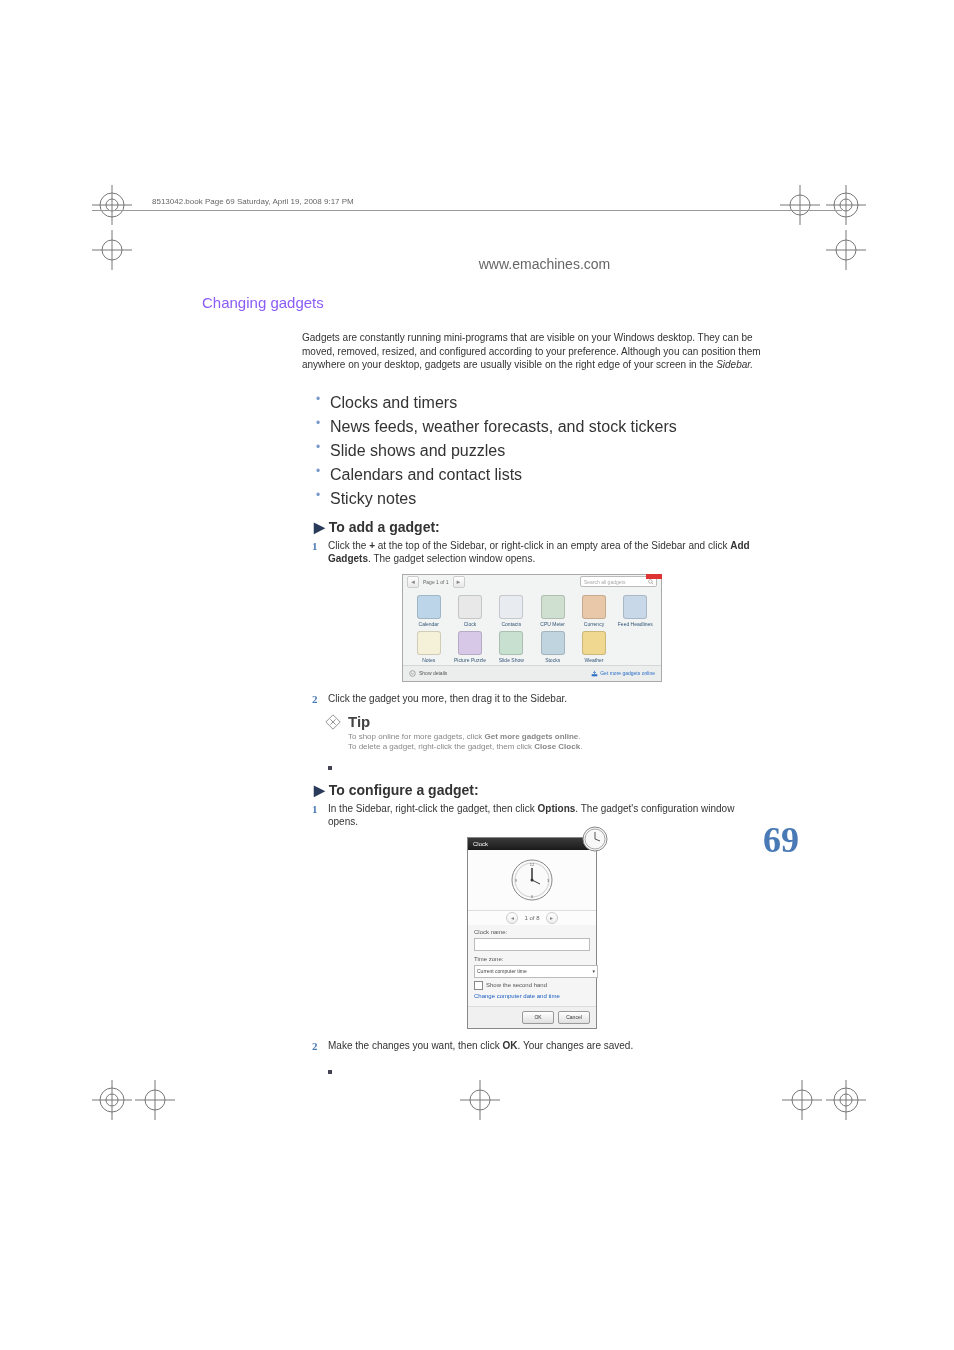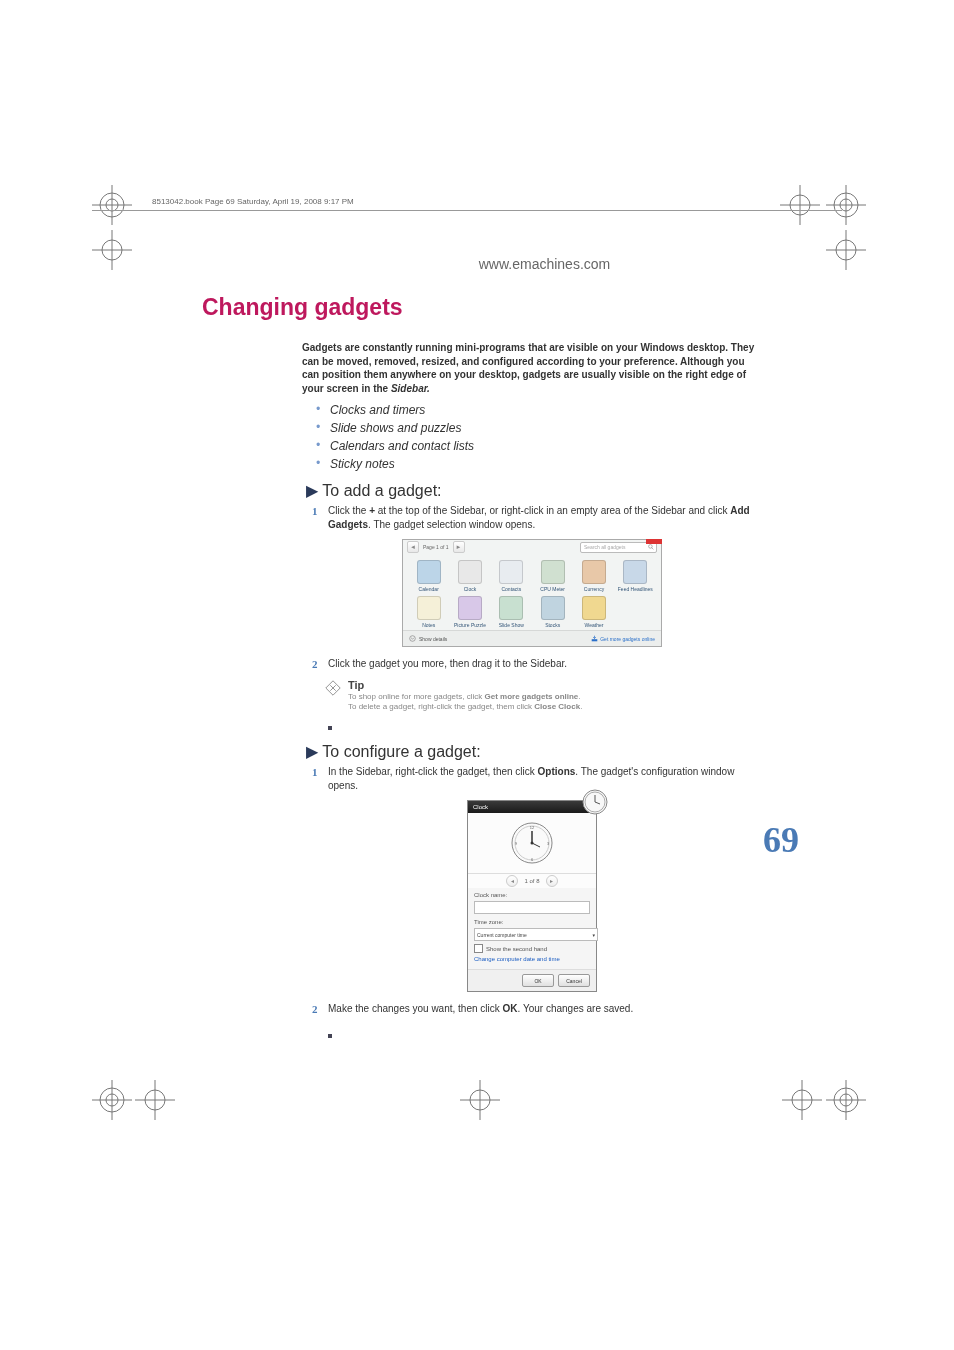--- a/index.html
+++ b/index.html
@@ -3,29 +3,29 @@
 <meta charset="utf-8">
 <style>
 body { margin: 0; font-family: Arial, Helvetica, sans-serif; background: #fff; color: #333; }
 .page { width: 954px; height: 1151px; position: relative; margin: 0 auto; padding-left: 45px; }
 .regmark { position: absolute; width: 40px; height: 40px; }
 .regmark svg { width: 100%; height: 100%; }
 .header-slug { position: absolute; top: 197px; left: 152px; font-size: 8px; color: #666; }
 .header-rule { position: absolute; top: 210px; left: 92px; width: 750px; height: 1px; background: #999; }
 .running-url { position: absolute; top: 256px; width: 100%; text-align: center; font-size: 14px; color: #666; }
 .content { position: absolute; top: 294px; left: 202px; width: 560px; }
-h1 { font-size: 23px; font-weight: 700; color: #be185d; margin: 0 0 20px 0; }
+h1 { font-size: 15px; font-weight: 400; color: #8b5cf6; margin: 0 0 20px 0; }
 .body-text { margin-left: 100px; }
 p { font-size: 10px; line-height: 1.35; margin: 0 0 3px 0; }
-.intro { margin-bottom: 6px; font-weight: bold; }
+.intro { margin-bottom: 19px; }
 .inc { margin-top: 4px; margin-bottom: 4px; }
 ul.bul { list-style: none; padding: 0; margin: 0 0 8px 14px; }
-ul.bul li { font-size: 12px; line-height: 1.5; position: relative; padding-left: 14px; font-style: italic; }
+ul.bul li { font-size: 16px; line-height: 1.5; position: relative; padding-left: 14px; }
 ul.bul li::before { content: "•"; position: absolute; left: 0; color: #7799cc; font-size: 12px; top: -1px; }
-.proc-head { font-size: 16px; font-weight: normal; margin: 8px 0 4px 4px; }
+.proc-head { font-size: 14px; font-weight: bold; margin: 8px 0 4px 12px; }
 .tri { display: inline-block; color: #2a3a5a; margin-right: 4px; }
 ol.steps { list-style: none; padding: 0; margin: 0 0 8px 0; }
 ol.steps li { font-size: 10px; line-height: 1.35; position: relative; padding-left: 26px; margin-bottom: 4px; }
 ol.steps li .num { position: absolute; left: 10px; top: 0; color: #4a7ab5; font-weight: bold; font-size: 11px; font-family: Georgia, serif; }
 .b { font-weight: bold; }
 .figure1 { margin: 8px auto 10px auto; width: 260px; }
 .figure2 { margin: 8px auto 10px auto; width: 130px; }
 .gadget-win { border: 1px solid #aaa; background: #f2f4f3; position: relative; font-size: 5px; }
 .gadget-win .closebox { position: absolute; top: -1px; right: -1px; width: 16px; height: 5px; background: #d33; }
 .gadget-win .toolbar { height: 14px; display: flex; align-items: center; padding: 0 4px; justify-content: space-between; }
@@ -35,21 +35,21 @@
 .gadget-win .grid { display: grid; grid-template-columns: repeat(6, 1fr); gap: 4px 2px; padding: 6px 6px 2px 6px; }
 .gadget-win .cell { display: flex; flex-direction: column; align-items: center; gap: 2px; }
 .gadget-win .tile { width: 22px; height: 22px; border-radius: 3px; display: flex; align-items: center; justify-content: center; }
 .gadget-win .lbl { font-size: 5px; color: #4a6; color:#357; }
 .gadget-win .bottombar { display: flex; justify-content: space-between; padding: 4px 6px; background: #eceeed; border-top: 1px solid #d6d8d7; color: #357; }
 .gadget-win .bottombar .det { display: flex; align-items: center; gap: 3px; color: #555; }
 .gadget-win .bottombar .link { color: #2a6fc9; display: flex; align-items: center; gap: 2px; }
 .tipbox { margin: 6px 0 4px 22px; display: flex; gap: 6px; }
 .tipbox .icon { width: 18px; height: 18px; flex: 0 0 18px; }
 .tipbox .txt { font-size: 8px; line-height: 1.25; color: #888; }
-.tipbox .txt .tt { font-weight: bold; color: #444; display: block; font-size: 11px; }
+.tipbox .txt .tt { font-weight: bold; color: #444; display: block; font-size: 15px; }
 .endsq { width: 4px; height: 4px; background: #445; display: inline-block; margin-left: 26px; margin-top: 3px; }
 .clock-win { border: 1px solid #888; background: #f5f5f5; font-size: 6px; position: relative; }
 .clock-win .over-clock { position: absolute; right: -12px; top: -12px; width: 26px; height: 26px; }
 .clock-win .titlebar { height: 12px; background: linear-gradient(#3a3a3a,#1a1a1a); color: #fff; padding: 0 5px; display: flex; align-items: center; }
 .clock-win .face-area { height: 60px; display: flex; align-items: center; justify-content: center; background: #fcfcfc; border-bottom: 1px solid #ddd; }
 .clock-win .nav { height: 14px; display: flex; align-items: center; justify-content: center; gap: 6px; color: #666; background: #fcfcfc; }
 .clock-win .nav .nb { width: 10px; height: 10px; border: 1px solid #ccc; border-radius: 50%; background: linear-gradient(#fff,#eee); display: flex; align-items: center; justify-content: center; font-size: 5px; color: #888; }
 .clock-win .form { padding: 4px 6px; background: #f5f5f5; color: #555; }
 .clock-win .form .row { margin-bottom: 3px; }
 .clock-win .form input[type=text] { width: 110px; height: 9px; border: 1px solid #bbb; background: #fff; font-size: 5px; }
@@ -151,20 +151,21 @@
   <div class="content">
     <h1>Changing gadgets</h1>
 
     <div class="body-text">
       <p class="intro">
         <span>Gadgets are constantly running mini-programs that are visible on your Windows desktop. They can be moved, removed, resized, and configured according to your preference. Although you can position them anywhere on your desktop, gadgets are usually visible on the right edge of your screen in the </span><span class="italic">Sidebar.</span>
       </p>
 
       <ul class="bul">
         <li>Clocks and timers</li>
+        <li>News feeds, weather forecasts, and stock tickers</li>
         <li>Slide shows and puzzles</li>
         <li>Calendars and contact lists</li>
         <li>Sticky notes</li>
       </ul>
 
       <div class="proc-head"><span class="tri">▶</span><span>To add a gadget:</span></div>
 
       <ol class="steps">
         <li><span class="num">1</span>
           <span>Click the </span><span class="b">+</span><span> at the top of the Sidebar, or right-click in an empty area of the Sidebar and click </span><span class="b">Add Gadgets</span><span>. The gadget selection window opens.</span>

